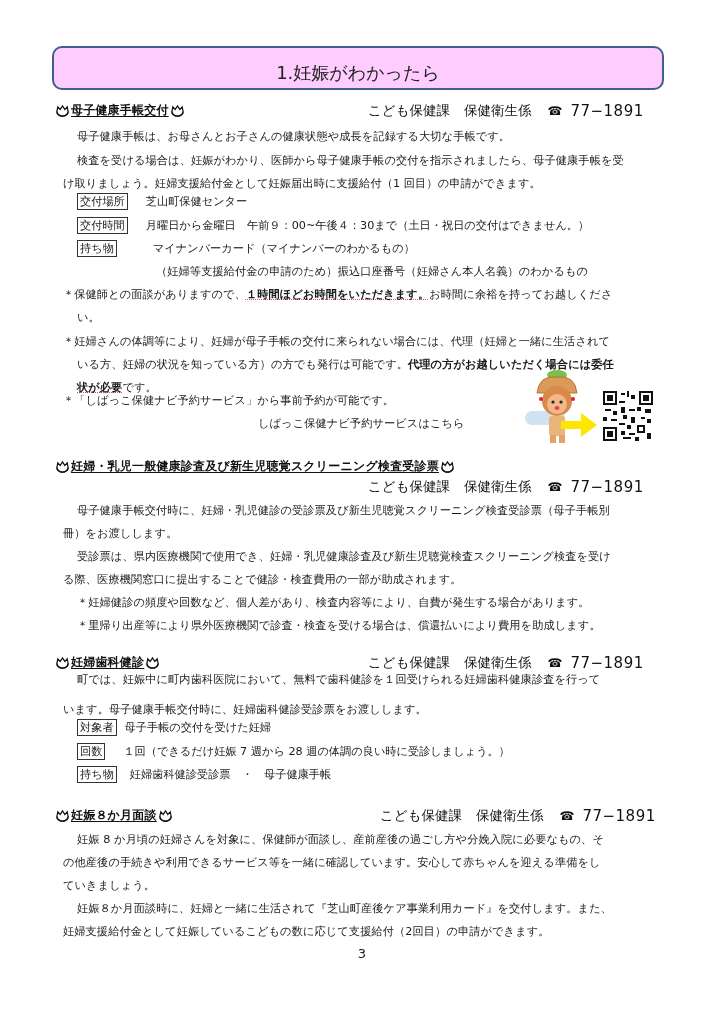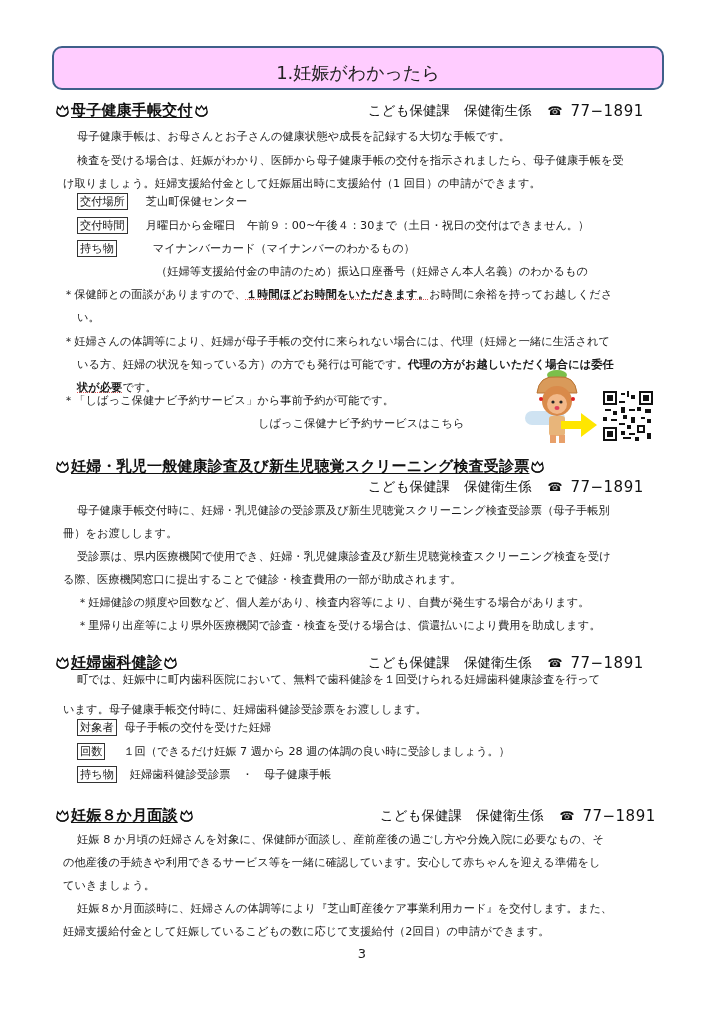--- a/index.html
+++ b/index.html
@@ -6,21 +6,21 @@
   body { width:724px; height:1024px; position:relative; overflow:hidden;
          font-family:"DejaVu Sans", "Liberation Sans", sans-serif; color:#1a1a1a; }
   .page { position:absolute; left:0; top:0; width:724px; height:1024px; }
 
   .title-box { position:absolute; left:52px; top:46px; width:612px; height:44px;
      background:#ffccff; border:2.5px solid #3f5f8a; border-radius:10px; box-sizing:border-box;
      display:flex; align-items:center; justify-content:center; }
   .title-box span { font-size:18px; color:#222; padding-top:10px; }
 
   .sec-head { position:absolute; left:54px; height:20px; display:flex; align-items:center; }
-  .sec-title { font-size:15px; font-weight:bold; text-decoration:underline; text-underline-offset:2px;
+  .sec-title { font-size:12px; font-weight:bold; text-decoration:underline; text-underline-offset:2px;
      display:flex; align-items:center; color:#111; letter-spacing:0.2px; }
   .flower { display:inline-block; width:15px; height:15px; margin:0 1px; vertical-align:middle; }
   .contact { position:absolute; font-size:13.5px; color:#111; white-space:nowrap; display:flex; align-items:center; gap:6px; }
   .contact .phone { font-size:12px; font-weight:bold; margin-left:10px; }
   .contact .num { font-size:15px; margin-left:2px; letter-spacing:0.5px; }
 
   .line { position:absolute; font-size:11.2px; white-space:nowrap; color:#1a1a1a; letter-spacing:0.1px; }
   .bold { font-weight:bold; }
   .ul-red { text-decoration:underline; text-decoration-color:#e05050; text-decoration-style:dotted; }
 
@@ -227,17 +227,17 @@
   </div>
   <div class="contact" style="left:380px; top:807px;">
     <span>こども保健課</span>
     <span style="margin-left:8px;">保健衛生係</span>
     <span class="phone">☎</span>
     <span class="num">77−1891</span>
   </div>
   <div class="line" style="left:77px; top:832px;">妊娠 8 か月頃の妊婦さんを対象に、保健師が面談し、産前産後の過ごし方や分娩入院に必要なもの、そ</div>
   <div class="line" style="left:63px; top:855px;">の他産後の手続きや利用できるサービス等を一緒に確認しています。安心して赤ちゃんを迎える準備をし</div>
   <div class="line" style="left:63px; top:878px;">ていきましょう。</div>
-  <div class="line" style="left:77px; top:901px;">妊娠８か月面談時に、妊婦さんの体調等により『芝山町産後ケア事業利用カード』を交付します。また、</div>
+  <div class="line" style="left:77px; top:901px;">妊娠８か月面談時に、妊婦と一緒に生活されて『芝山町産後ケア事業利用カード』を交付します。また、</div>
   <div class="line" style="left:63px; top:924px;">妊婦支援給付金として妊娠しているこどもの数に応じて支援給付（2回目）の申請ができます。</div>
 
   <div class="page-num">3</div>
 </div>
 
 </body></html>

